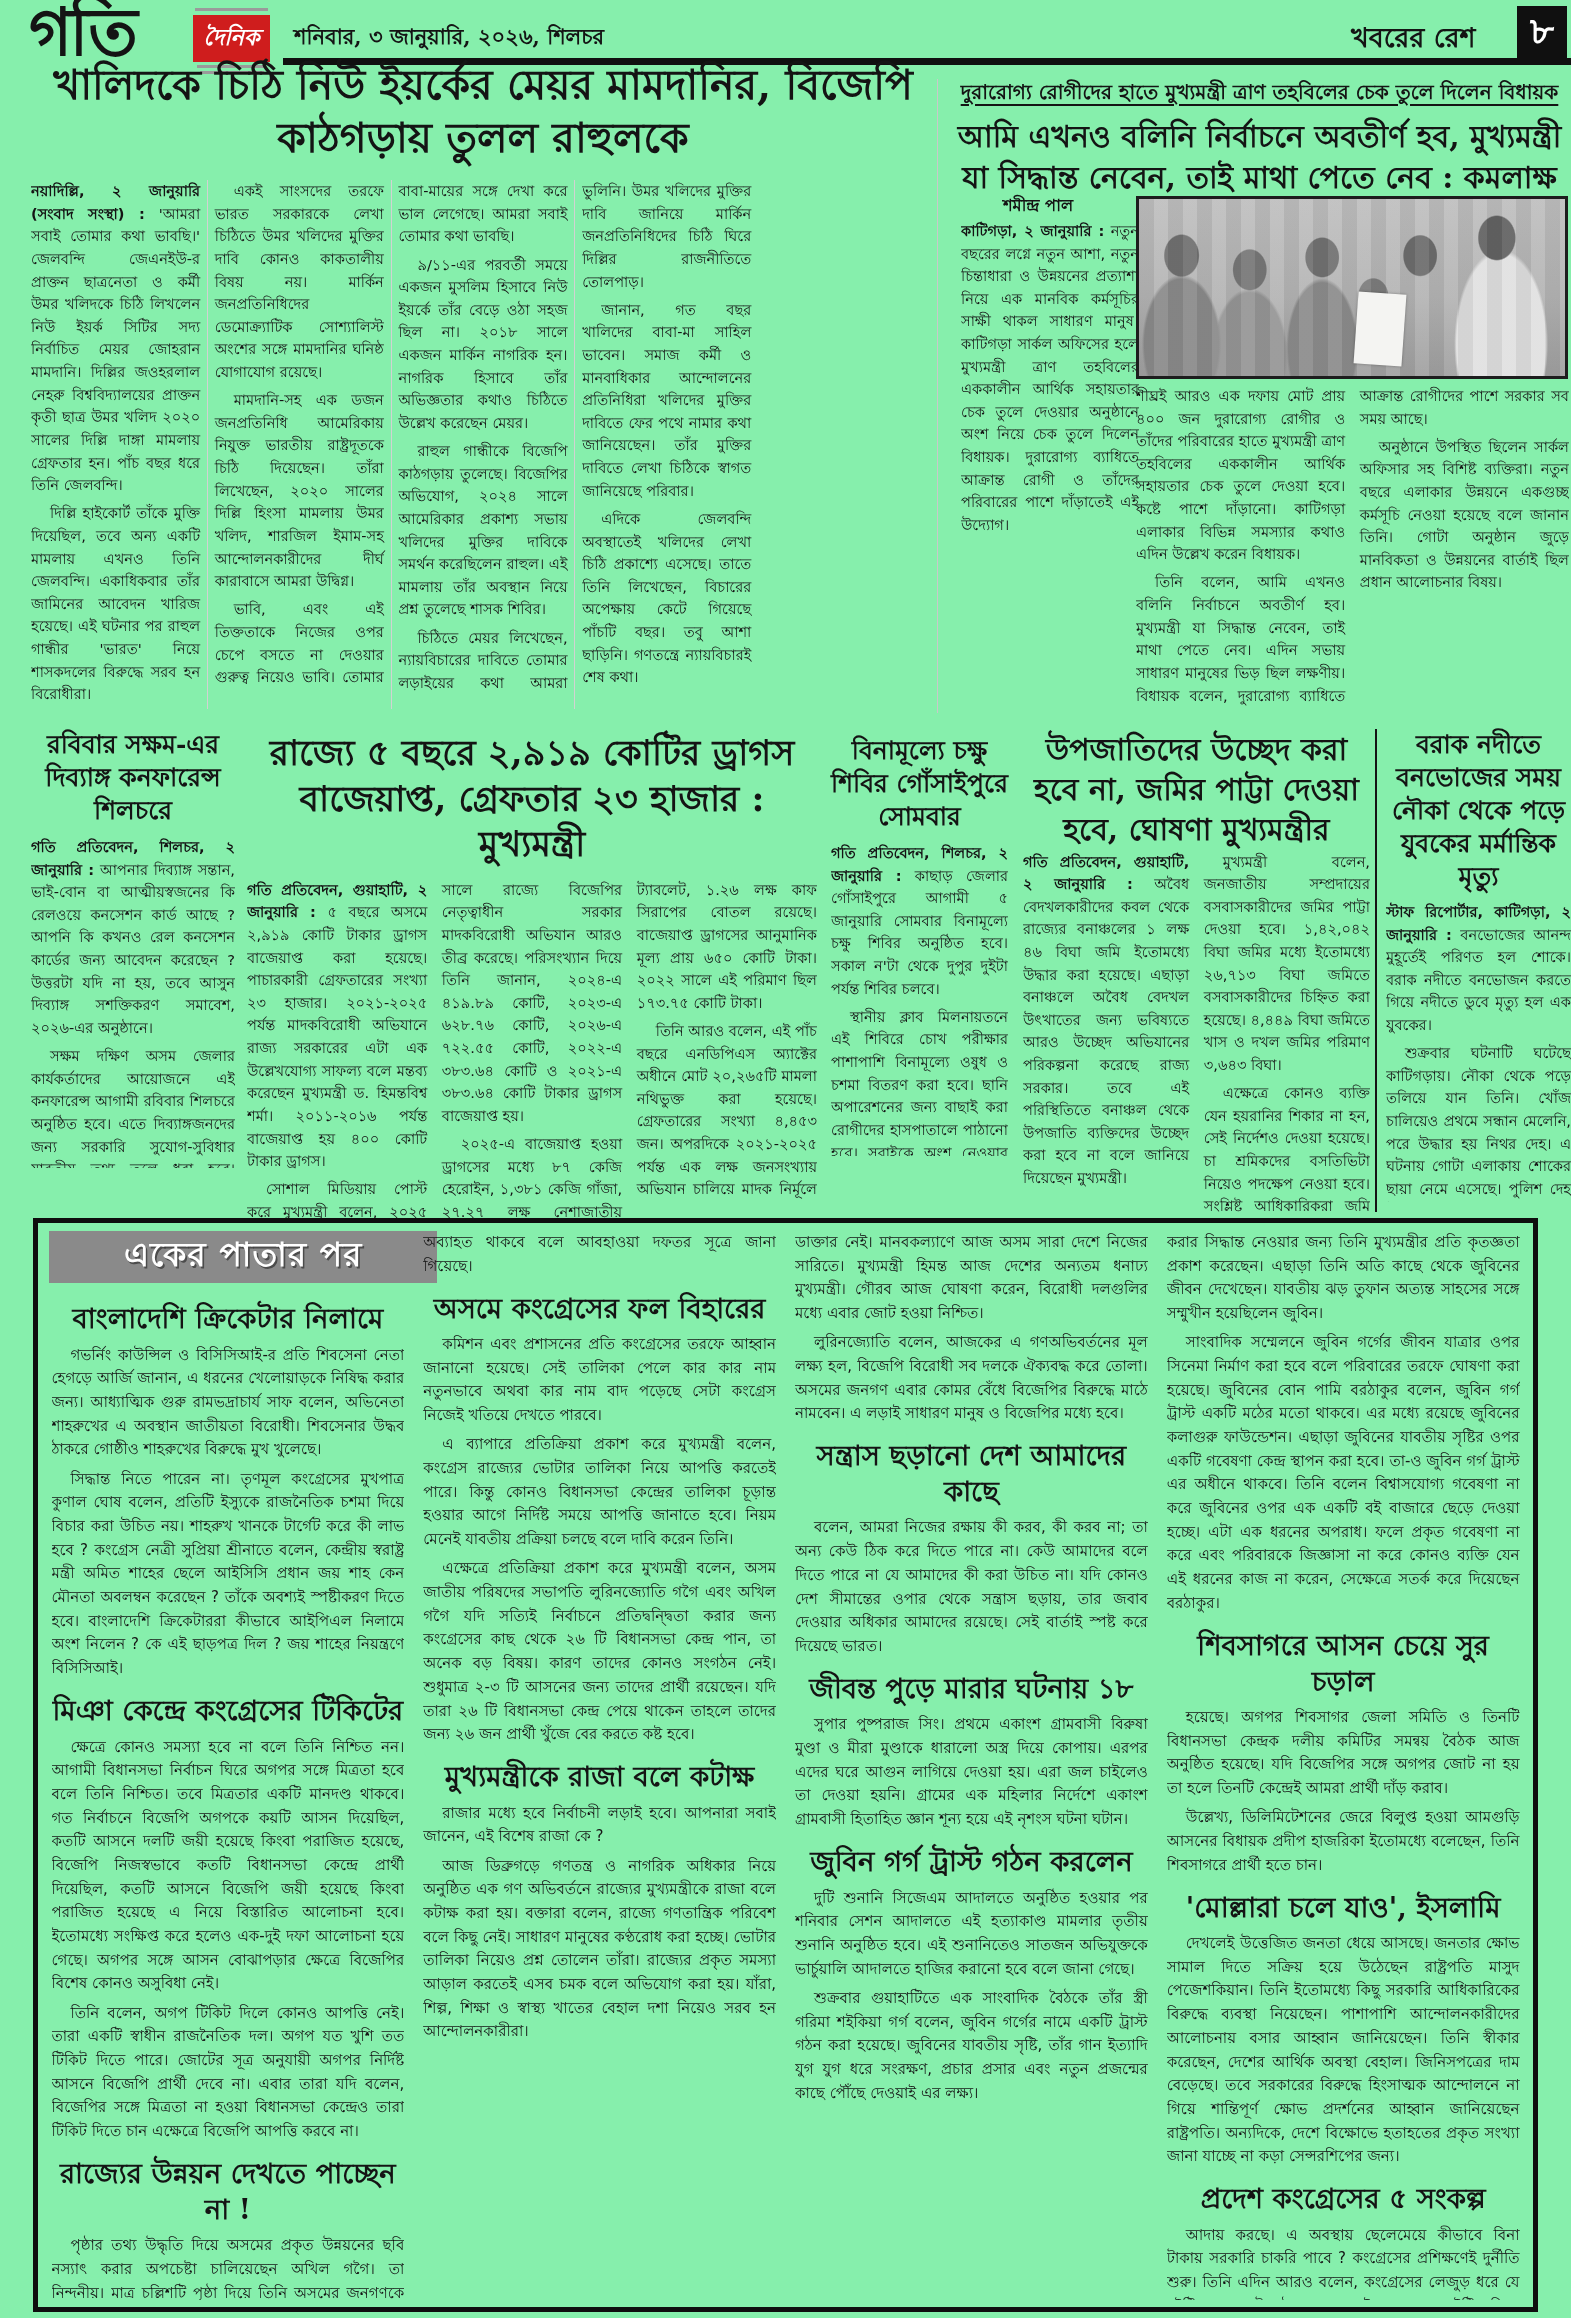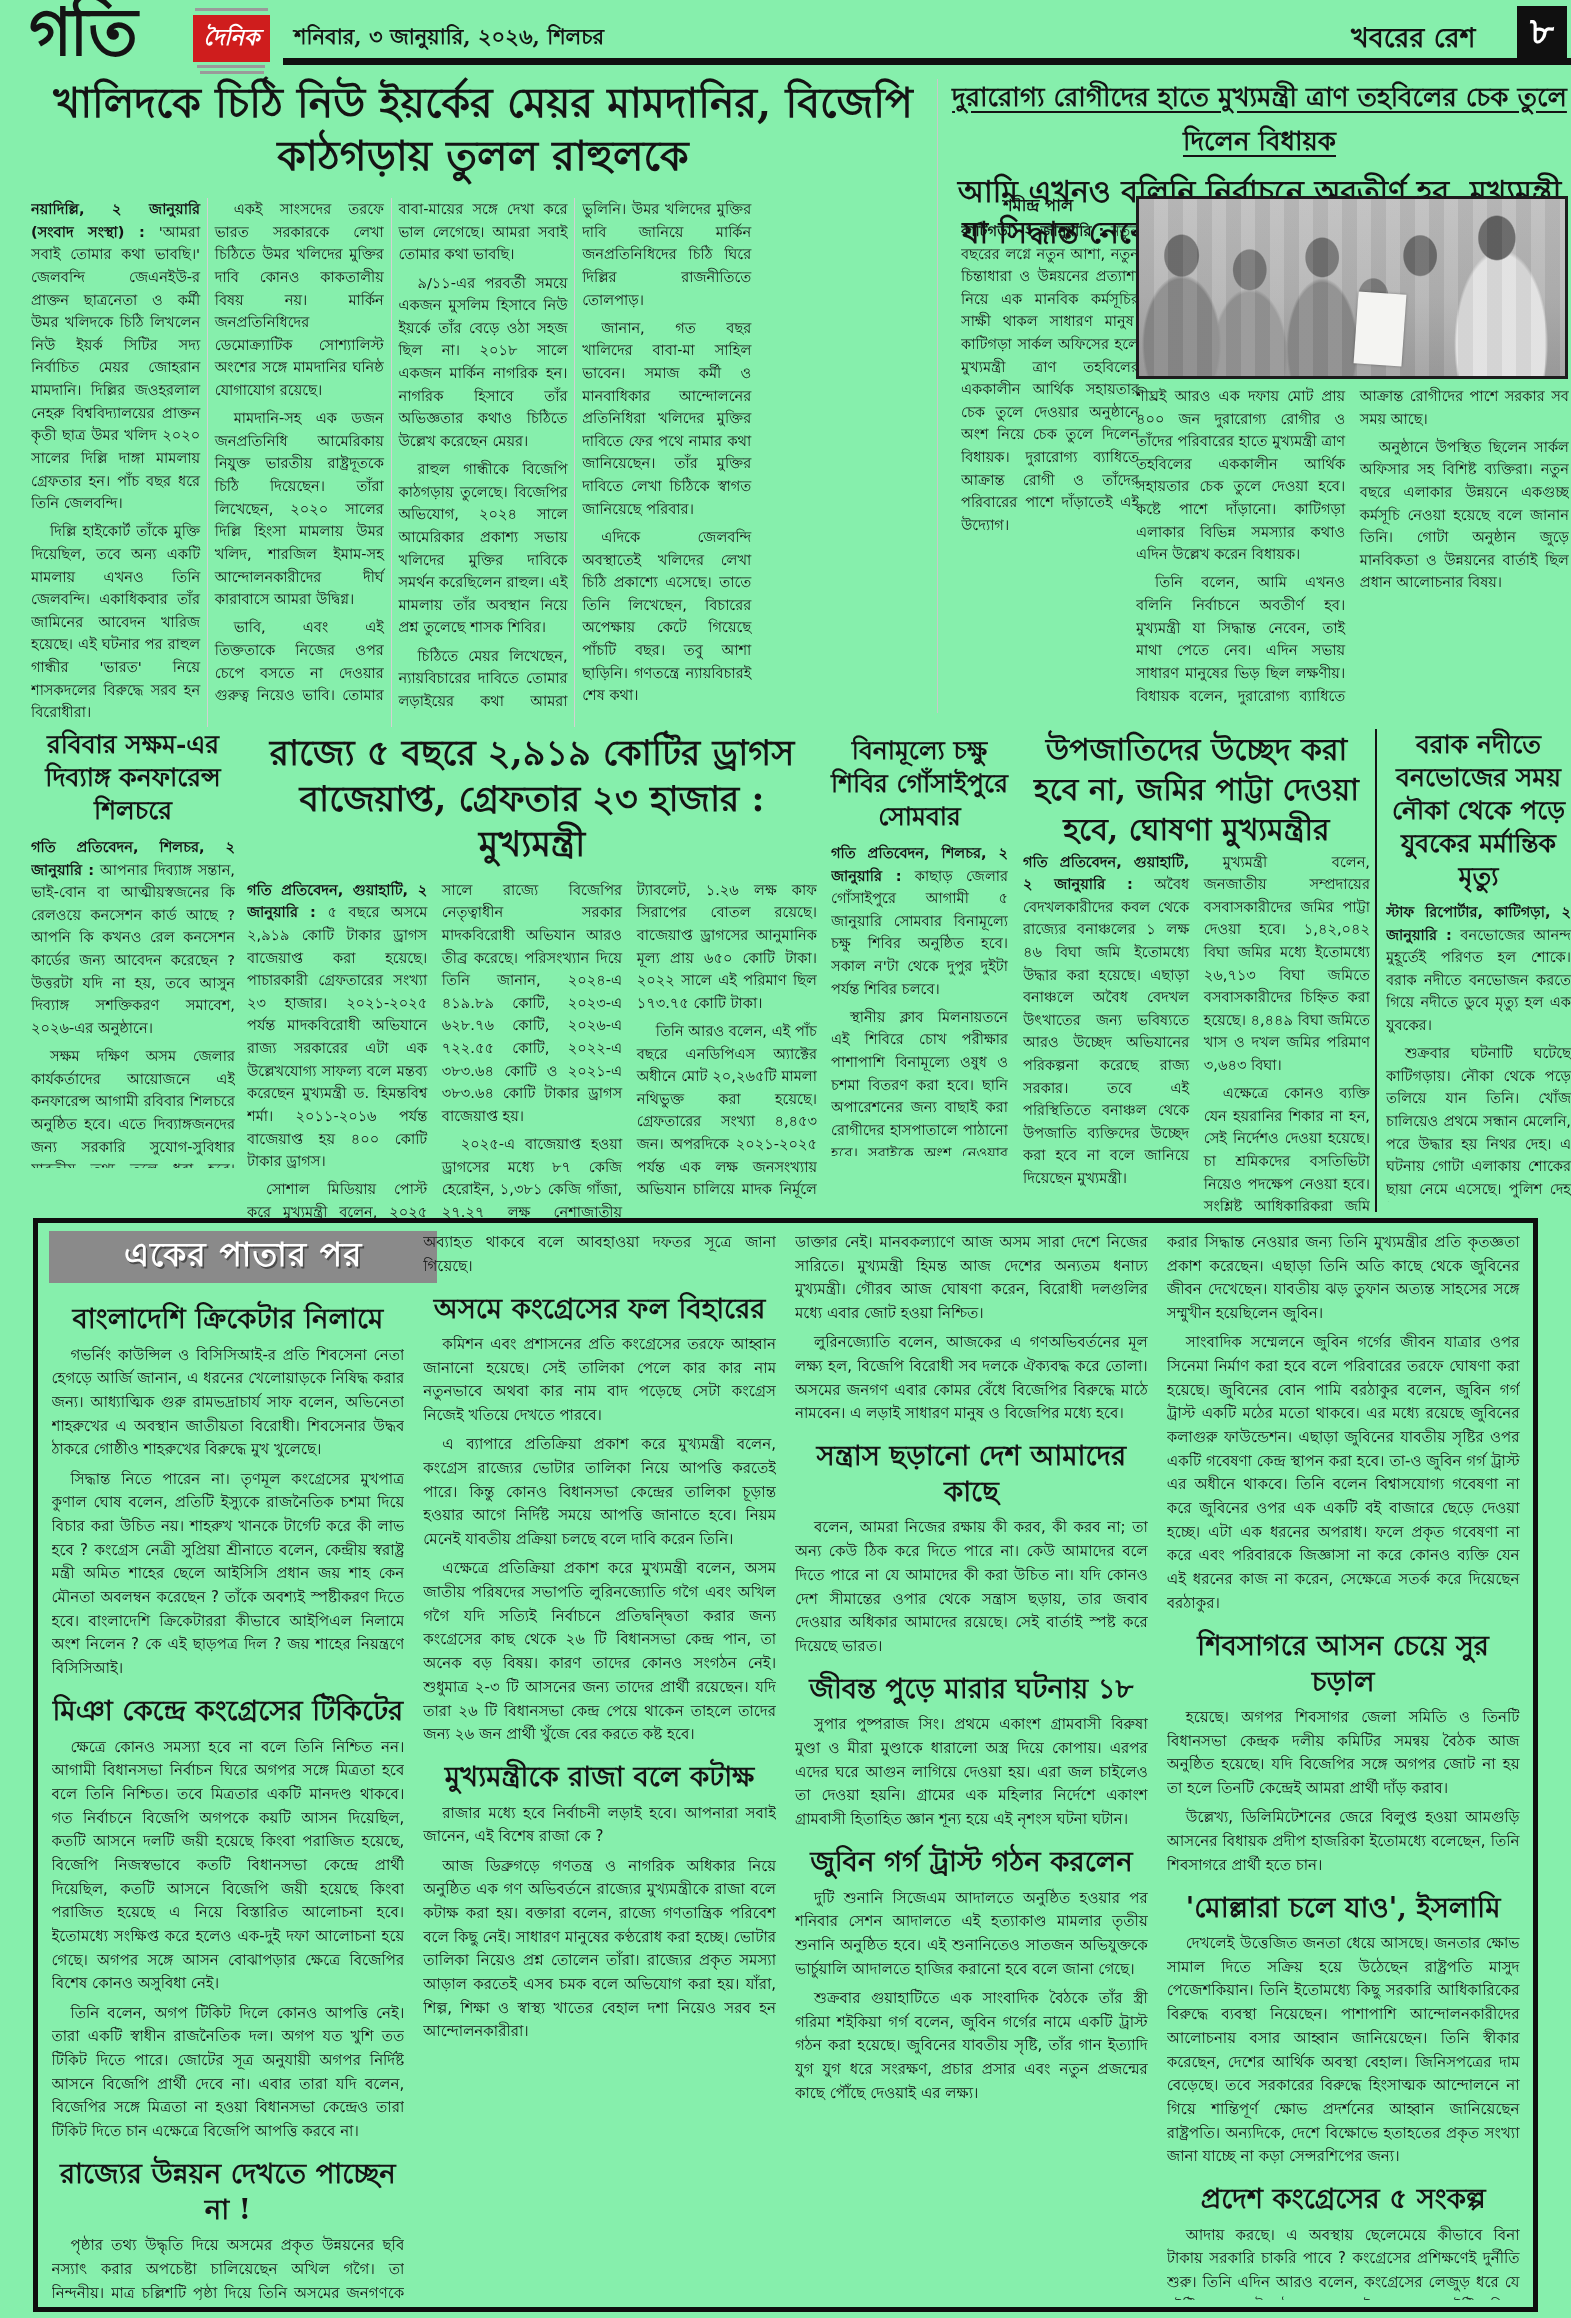--- a/index.html
+++ b/index.html
@@ -24,24 +24,24 @@
   #header-rule{left:283px;top:58px;width:1288px;height:6.7px;background:#101010;}
 
   
   .body-cols{font-size:14.6px;line-height:1.55;text-align:justify;overflow:hidden;column-fill:auto;}
   .para{margin:0 0 5.6px;text-indent:19px;}
   .para:first-child{text-indent:0;}
   .dateline{font-weight:bold;}
   .headline-xl{font-size:41px;font-weight:800;text-align:center;line-height:1.3;}
   .headline-lg{font-size:30px;font-weight:800;text-align:center;line-height:1.34;}
   .headline-md{font-size:25px;font-weight:800;text-align:center;line-height:1.32;}
-  .kicker{font-size:26px;font-weight:800;text-align:center;text-decoration:underline;text-underline-offset:5px;}
-
-  
-  #storyA{left:31px;top:77px;width:904px;height:651px;}
+  .kicker{font-size:20px;font-weight:800;text-align:center;text-decoration:underline;text-underline-offset:5px;}
+
+  
+  #storyA{left:31px;top:59px;width:904px;height:651px;}
   #storyA-body{margin-top:14.6px;height:529px;column-count:5;column-gap:14.6px;column-rule:0.6px solid #d2d2d2;}
 
   
   #storyB{left:949px;top:71px;width:621px;height:649px;}
   #storyB .kicker{margin-top:5.6px;}
   #storyB .headline-lg{margin-top:7.9px;}
   #storyB-byline{position:absolute;top:122px;left:0;width:178px;text-align:center;font-weight:800;font-size:16.3px;}
   #storyB-lede{position:absolute;top:149px;left:12px;width:178px;height:499px;}
   #storyB-photo{position:absolute;top:125px;left:187px;width:426px;height:177px;border:3.4px solid #1d1d1d;
     background:

